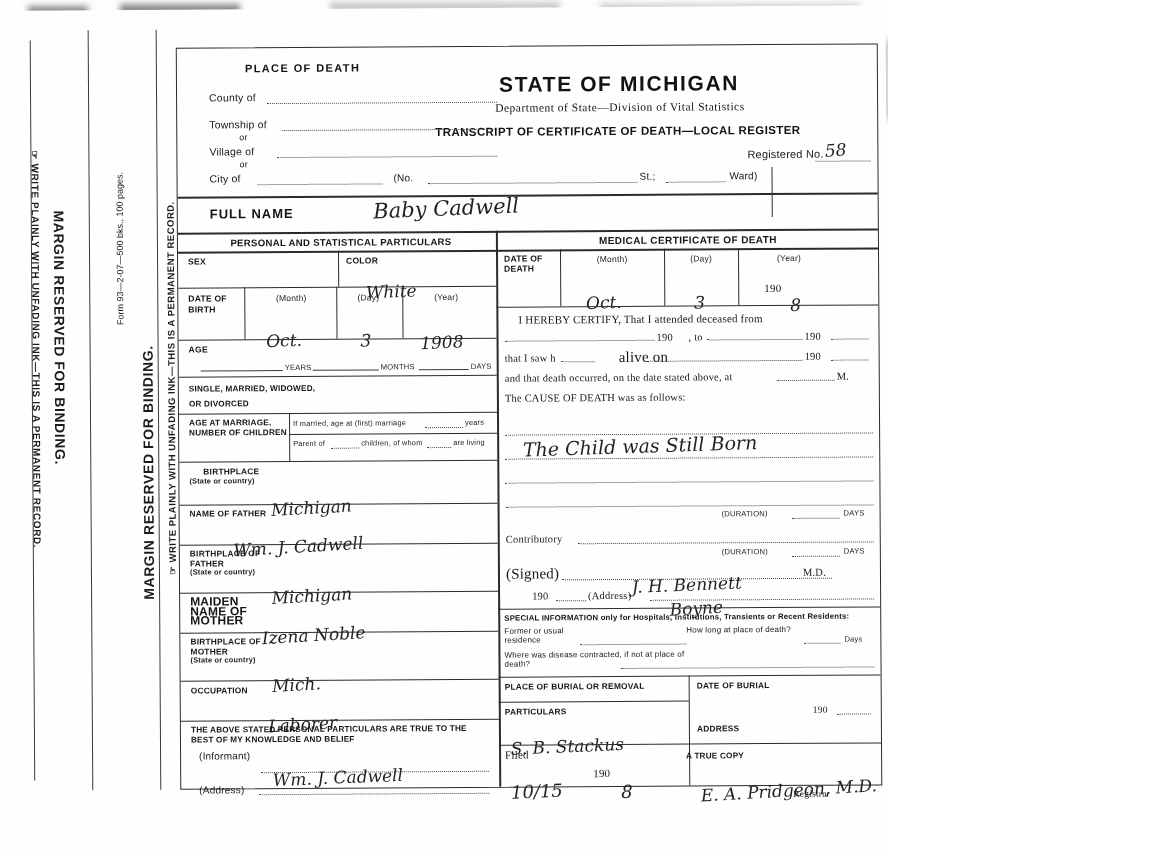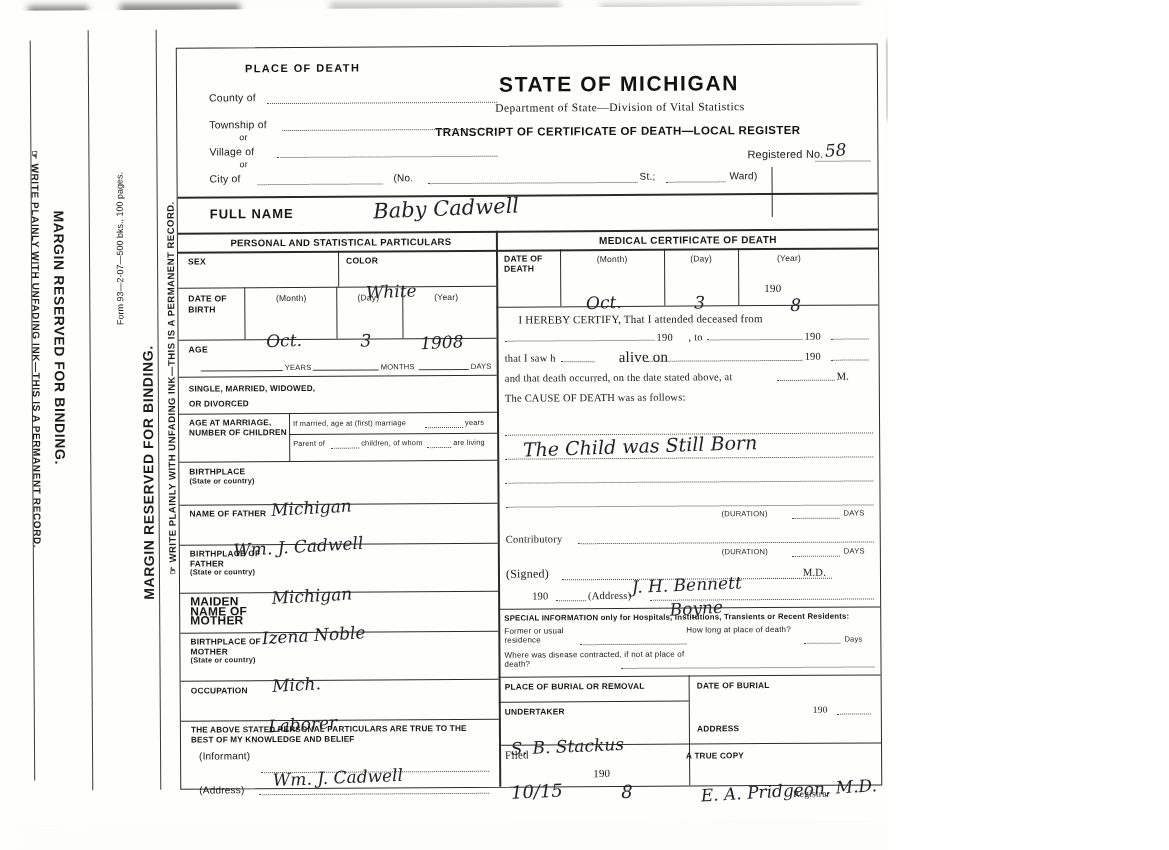--- a/index.html
+++ b/index.html
@@ -234,21 +234,21 @@
       <div class="dots" style="left:246px; top:380px; width:38px;"></div>
       <div class="cap" style="left:286px; top:371px; font-size:7.4px;">years</div>
       <div class="hl" style="left:110px; top:386px; width:208px;"></div>
       <div class="cap" style="left:114px; top:391px; font-size:7.4px;">Parent of</div>
       <div class="dots" style="left:152px; top:400px; width:28px;"></div>
       <div class="cap" style="left:182px; top:391px; font-size:7.4px;">children, of whom</div>
       <div class="dots" style="left:248px; top:400px; width:24px;"></div>
       <div class="cap" style="left:274px; top:391px; font-size:7.4px;">are living</div>
       <div class="hl" style="left:0; top:413px; width:318px;"></div>
 
-      <div class="lbl lblb" style="left:10px; top:418px; font-size:8.4px;text-align:right;">BIRTHPLACE</div>
+      <div class="lbl lblb" style="left:24px; top:418px; font-size:8.4px;text-align:right;">BIRTHPLACE</div>
       <div class="cap" style="left:10px; top:428px; font-size:7.4px; font-weight:bold;">(State or country)</div>
       <div class="hw mid" style="left:92px; top:452px; transform: rotate(-3deg);">Michigan</div>
       <div class="hl" style="left:0; top:456px; width:318px;"></div>
 
       <div class="lbl lblb" style="left:10px; top:461px; width:80px; font-size:8.4px; line-height:9.5px;">NAME OF FATHER</div>
       <div class="hw mid" style="left:54px; top:492px; transform: rotate(-3deg);">Wm. J. Cadwell</div>
       <div class="hl" style="left:0; top:496px; width:318px;"></div>
 
       <div class="lbl lblb" style="left:10px; top:501px; width:80px; font-size:8.4px; line-height:9.5px;">BIRTHPLACE OF FATHER</div>
       <div class="cap" style="left:10px; top:519px; font-size:7.4px; font-weight:bold;">(State or country)</div>
@@ -320,21 +320,21 @@
       <div class="dots" style="left:612px; top:473px; width:48px;"></div>
       <div class="cap" style="left:664px; top:464px; font-size:7.6px;">DAYS</div>
 
       <div class="lbl" style="left:326px; top:487px; font-size:10.5px; font-family:'Liberation Serif', serif;">Contributory</div>
       <div class="dots" style="left:398px; top:497px; width:296px;"></div>
 
       <div class="cap center" style="left:520px; top:502px; width:90px; font-size:7.6px;">(DURATION)</div>
       <div class="dots" style="left:612px; top:511px; width:48px;"></div>
       <div class="cap" style="left:664px; top:502px; font-size:7.6px;">DAYS</div>
 
-      <div class="lbl" style="left:326px; top:522px; font-size:12px; font-family:'Liberation Serif', serif;">(Signed)</div>
+      <div class="lbl" style="left:326px; top:522px; font-size:15px; font-family:'Liberation Serif', serif;">(Signed)</div>
       <div class="dots" style="left:382px; top:533px; width:270px;"></div>
       <div class="hw mid" style="left:452px; top:531px; transform: rotate(-2deg);">J. H. Bennett</div>
       <div class="lbl" style="left:623px; top:522px; font-size:10.5px; font-family:'Liberation Serif', serif;">M.D.</div>
 
       <div class="lbl" style="left:352px; top:544px; font-size:10.5px; font-family:'Liberation Serif', serif;">190</div>
       <div class="dots" style="left:376px; top:554px; width:30px;"></div>
       <div class="lbl" style="left:408px; top:544px; font-size:10.5px; font-family:'Liberation Serif', serif;">(Address)</div>
       <div class="dots" style="left:470px; top:554px; width:224px;"></div>
       <div class="hw mid" style="left:490px; top:554px; transform: rotate(-3deg);">Boyne</div>
       <div class="hl" style="left:318px; top:562px; width:382px;"></div>
@@ -350,21 +350,21 @@
       <div class="dots" style="left:440px; top:622px; width:254px;"></div>
       <div class="hl" style="left:318px; top:630px; width:382px;"></div>
 
       <div class="lbl lblb" style="left:324px; top:635px; font-size:8.4px;">PLACE OF BURIAL OR REMOVAL</div>
       <div class="vl" style="left:508px; top:630px; height:110px;"></div>
       <div class="lbl lblb" style="left:516px; top:635px; font-size:8.4px;">DATE OF BURIAL</div>
       <div class="lbl" style="left:632px; top:660px; font-size:9.5px; font-family:'Liberation Serif', serif;">190</div>
       <div class="dots" style="left:656px; top:669px; width:34px;"></div>
       <div class="hl" style="left:318px; top:655px; width:190px;"></div>
 
-      <div class="lbl lblb" style="left:324px; top:660px; font-size:8.4px;">UNDERTAKER</div>
+      <div class="lbl lblb" style="left:324px; top:660px; font-size:8.4px;">PARTICULARS</div>
       <div class="hw mid" style="left:330px; top:692px; transform: rotate(-2deg);">S. B. Stackus</div>
       <div class="lbl lblb" style="left:516px; top:678px; font-size:8.4px;">ADDRESS</div>
       <div class="hl" style="left:318px; top:698px; width:382px;"></div>
 
       <div class="lbl" style="left:324px; top:703px; font-size:11px; font-family:'Liberation Serif', serif;">Filed</div>
       <div class="hw mid" style="left:330px; top:735px; font-size:18px; transform: rotate(-2deg);">10/15</div>
       <div class="lbl" style="left:412px; top:722px; font-size:11px; font-family:'Liberation Serif', serif;">190</div>
       <div class="hw mid" style="left:440px; top:735px; font-size:18px;">8</div>
 
       <div class="lbl lblb" style="left:470px; top:705px; font-size:8.2px;margin-left:35px;">A TRUE COPY</div>

